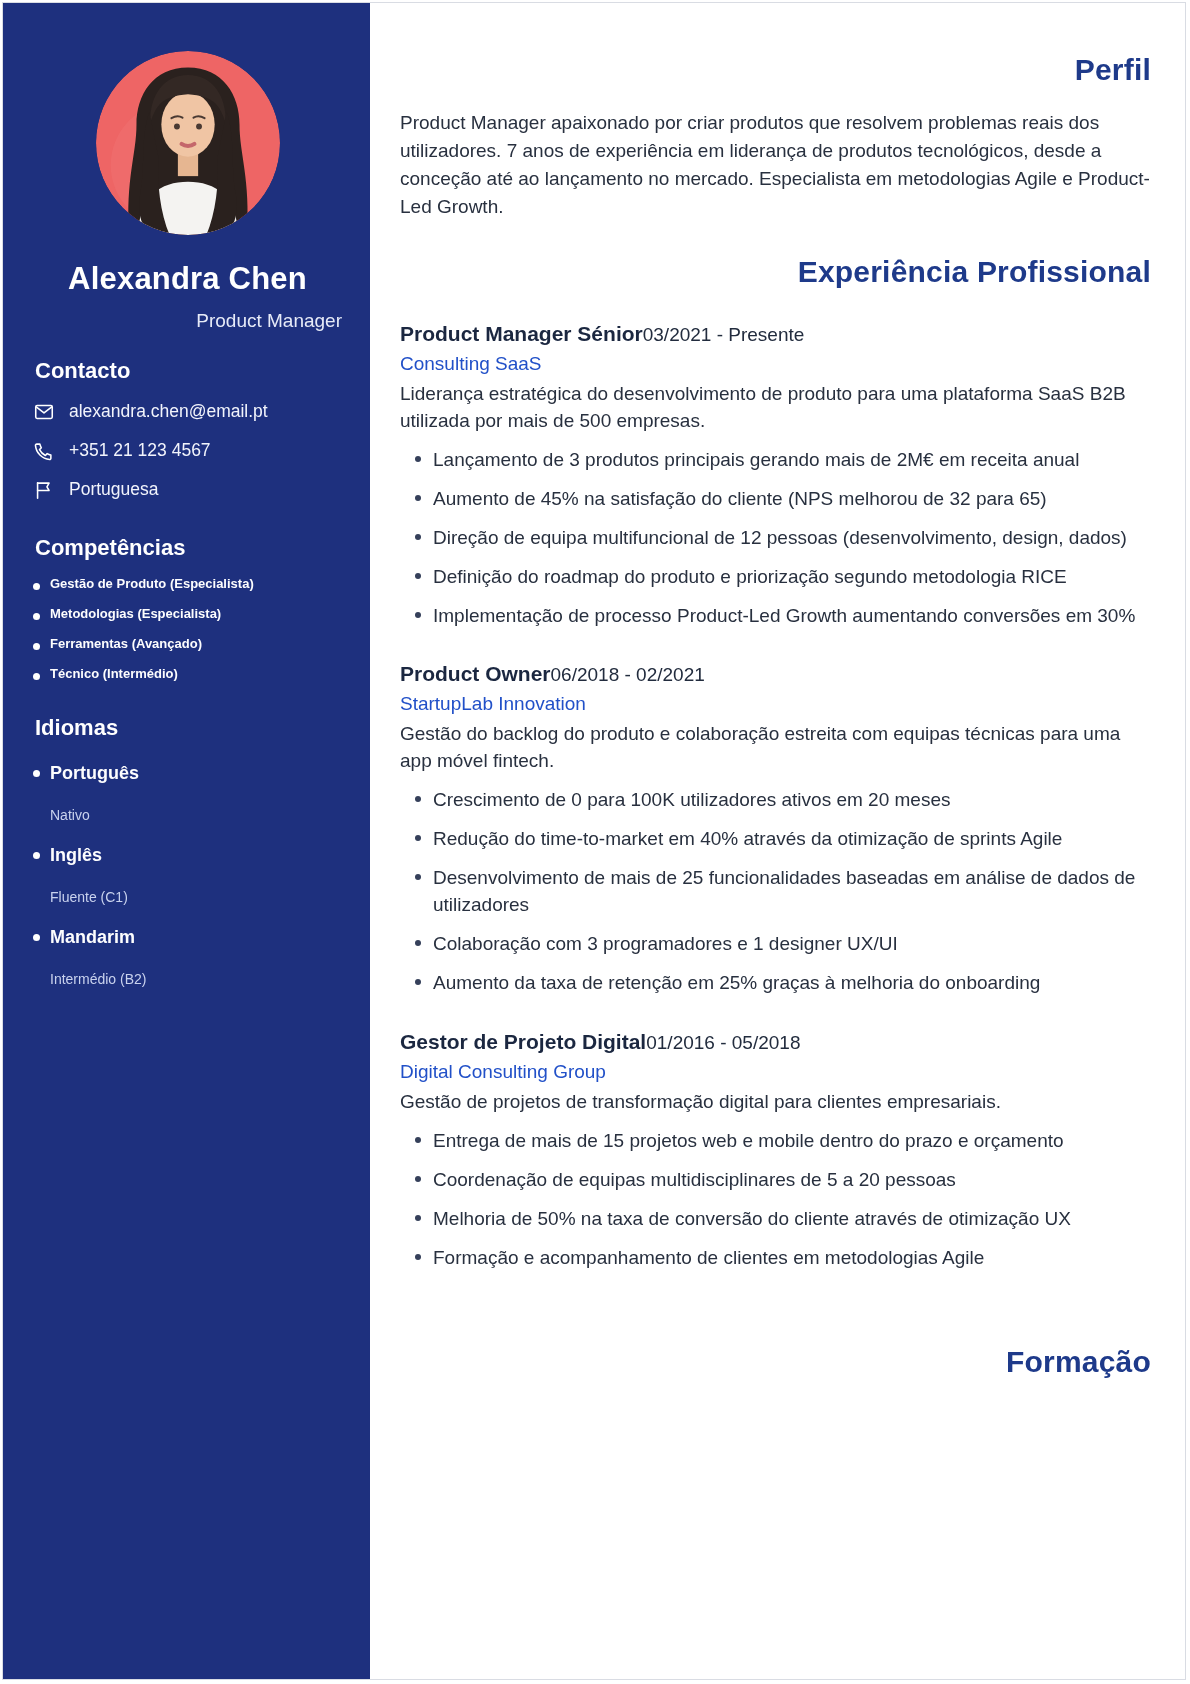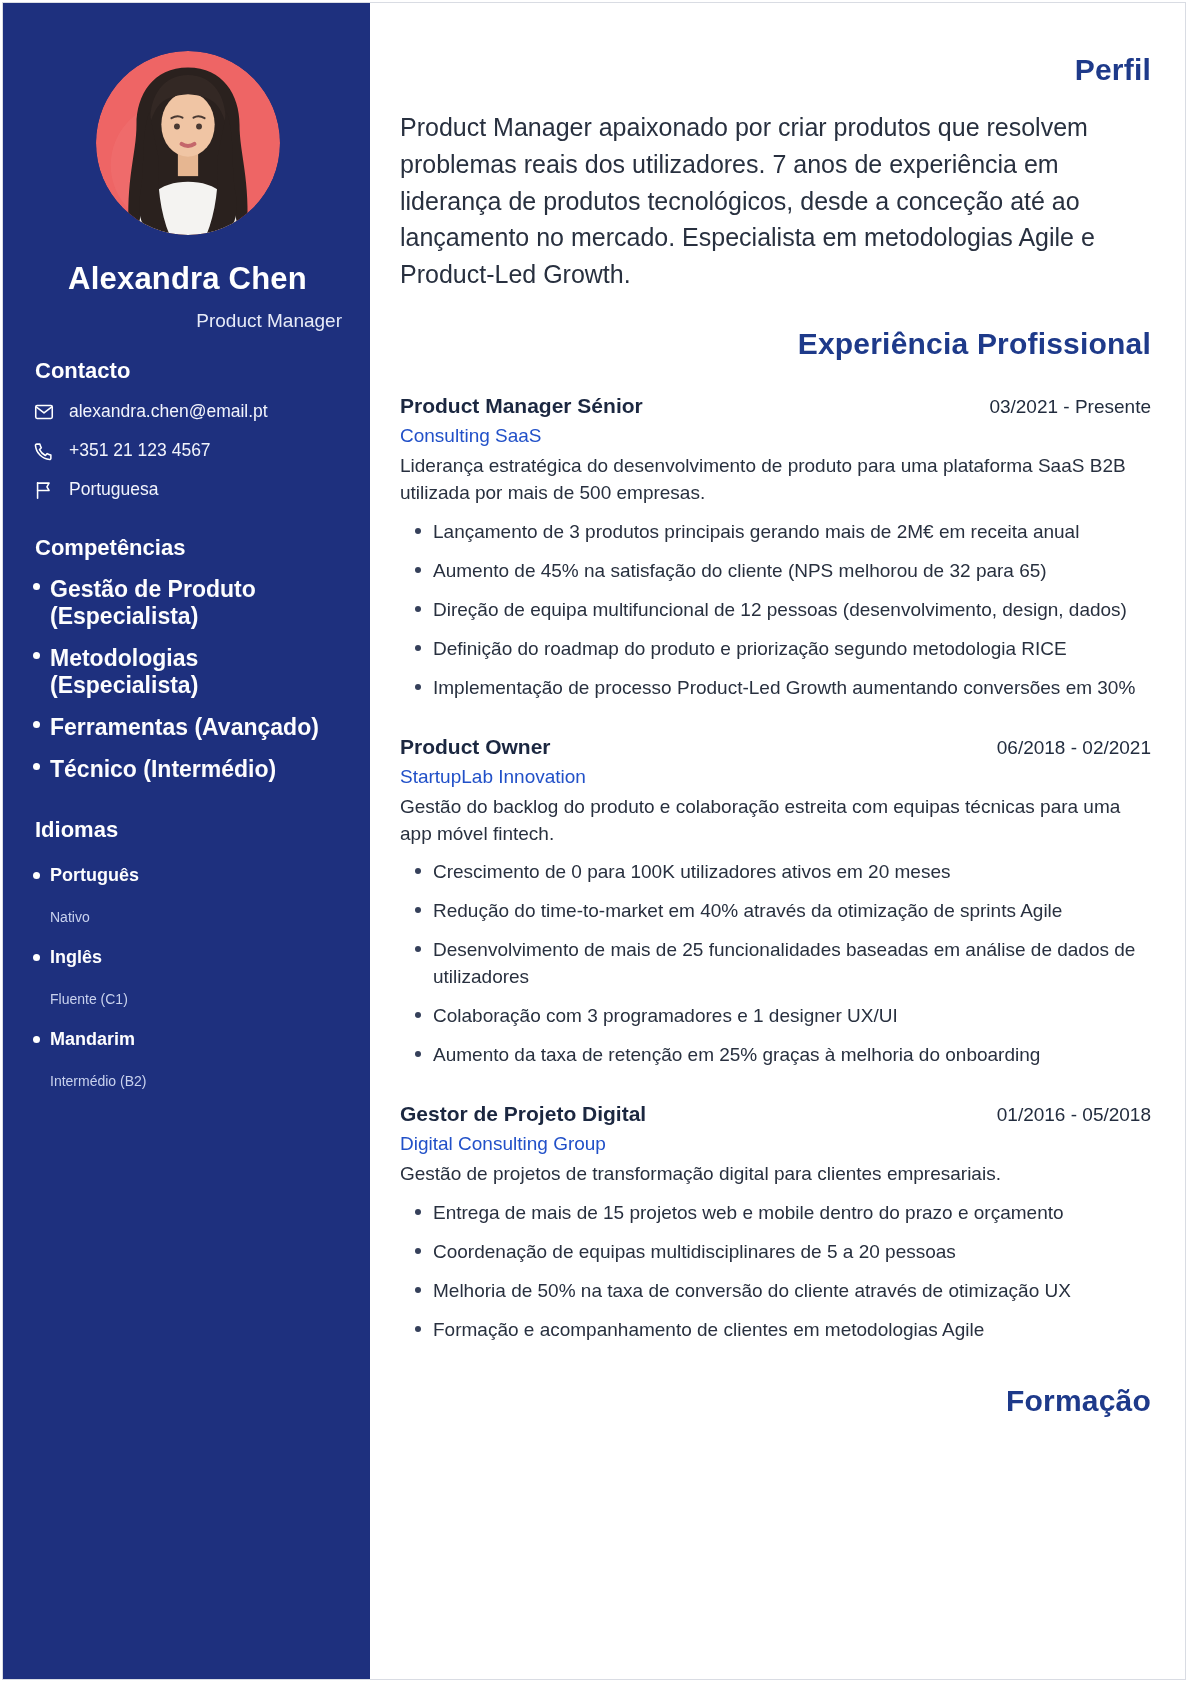--- a/index.html
+++ b/index.html
@@ -41,41 +41,41 @@
     margin:34px 0 0 2px;font-size:22px;font-weight:bold;color:#ffffff;
   }
   .side-heading.first{margin-top:26px;}
   ul.side-list{list-style:none;margin:10px 0 0 0;padding:0;}
   .contact-item{
     display:flex;align-items:flex-start;gap:14px;margin-top:17px;font-size:17.5px;color:#f2f4fc;
   }
   .contact-item .icon{width:22px;height:22px;flex:0 0 22px;display:inline-flex;}
   .contact-item .icon svg{width:22px;height:22px;stroke:#ffffff;}
   .skill-item,.lang-item{
-    position:relative;padding-left:17px;margin-top:15px;font-size:23px;font-weight:bold;color:#fdfdfe;
+    position:relative;padding-left:17px;margin-top:15px;font-size:13px;font-weight:bold;color:#fdfdfe;
   }
   .skill-item::before,.lang-item::before{
     content:"";position:absolute;left:0;top:7px;width:7px;height:7px;border-radius:50%;background:#ffffff;
   }
   .lang-item{margin-top:22px;font-size:18px;}
   .lang-level{
     margin-top:23px;font-size:14px;font-weight:400;color:var(--muted-light);
   }
   
   .main{flex:1;padding:50px 34px 0 30px;}
   .section-title{
     margin:0;font-size:30px;font-weight:bold;color:var(--heading);letter-spacing:.2px;text-align:right;
   }
   .section-title.experience{margin-top:34px;}
-  .section-title.education{margin-top:40px;}
+  .section-title.education{margin-top:73px;}
   .profile-text{
-    margin:22px 0 3px 0;font-size:25px;line-height:1.47;color:var(--text);max-width:760px;
+    margin:22px 0 3px 0;font-size:19px;line-height:1.47;color:var(--text);max-width:760px;
   }
   .job{margin-top:33px;}
-  .job-head{display:flex;justify-content:space-between;align-items:baseline;}
+  .job-head{display:flex;align-items:baseline;}
   .job-title{margin:0;font-size:21px;font-weight:bold;color:var(--title-dark);}
   .job-dates{font-size:19px;color:#222c3e;white-space:nowrap;}
   .job-company{margin-top:7px;font-size:19px;color:var(--link);font-weight:500;cursor:pointer;}
   .job-desc{margin:6px 0 0 0;font-size:19px;line-height:1.42;color:var(--text);max-width:760px;}
   ul.job-bullets{list-style:none;margin:9px 0 0 0;padding:0;}
   .job-bullet{
     position:relative;padding-left:33px;margin-top:12px;font-size:19px;line-height:1.42;
     color:var(--text);max-width:760px;
   }
   .job-bullet::before{

